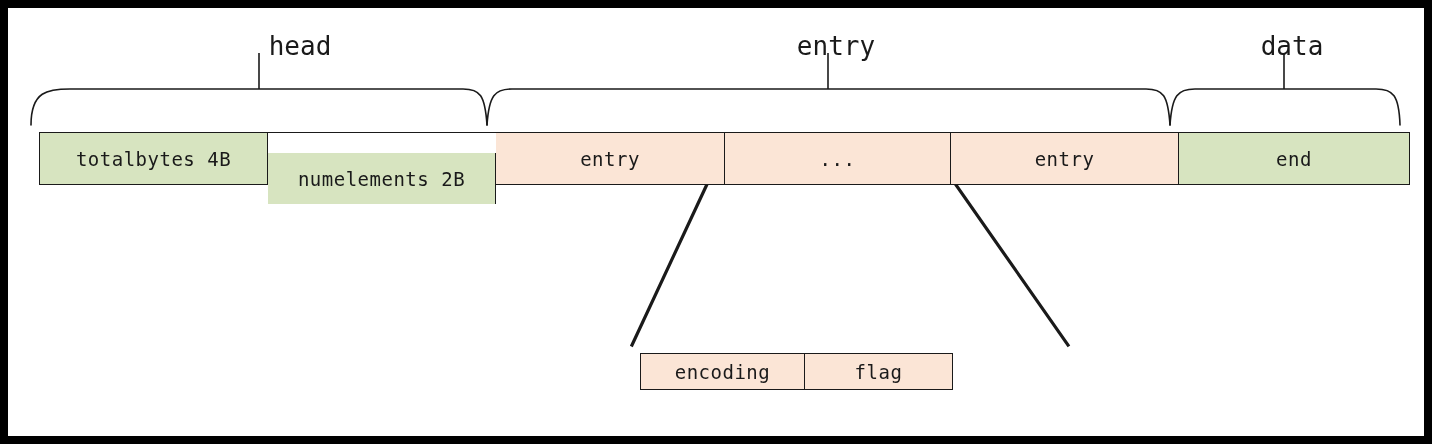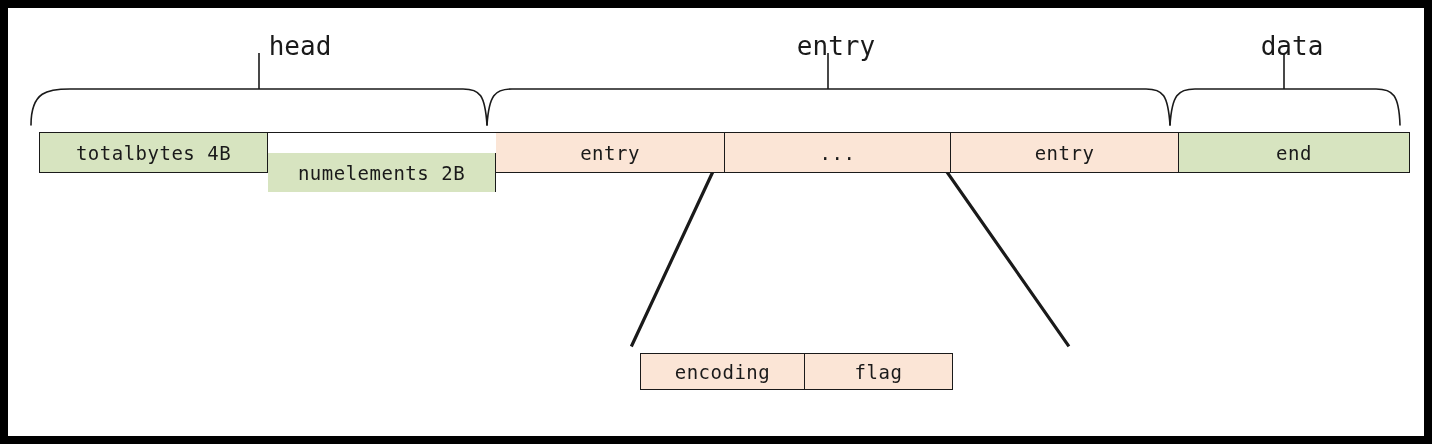--- a/index.html
+++ b/index.html
@@ -35,21 +35,21 @@
     color: #1a1a1a;
     white-space: nowrap;
     line-height: 1;
   }
 
   
   #main-bar {
     position: absolute;
     left: 31px;
     top: 124px;
-    height: 41px;
+    height: 53px;
     display: flex;
     border: 1.6px solid #1a1a1a;
     box-sizing: border-box;
   }
   .cell {
     display: flex;
     align-items: center;
     justify-content: center;
     box-sizing: border-box;
     border-right: 1.6px solid #1a1a1a;

